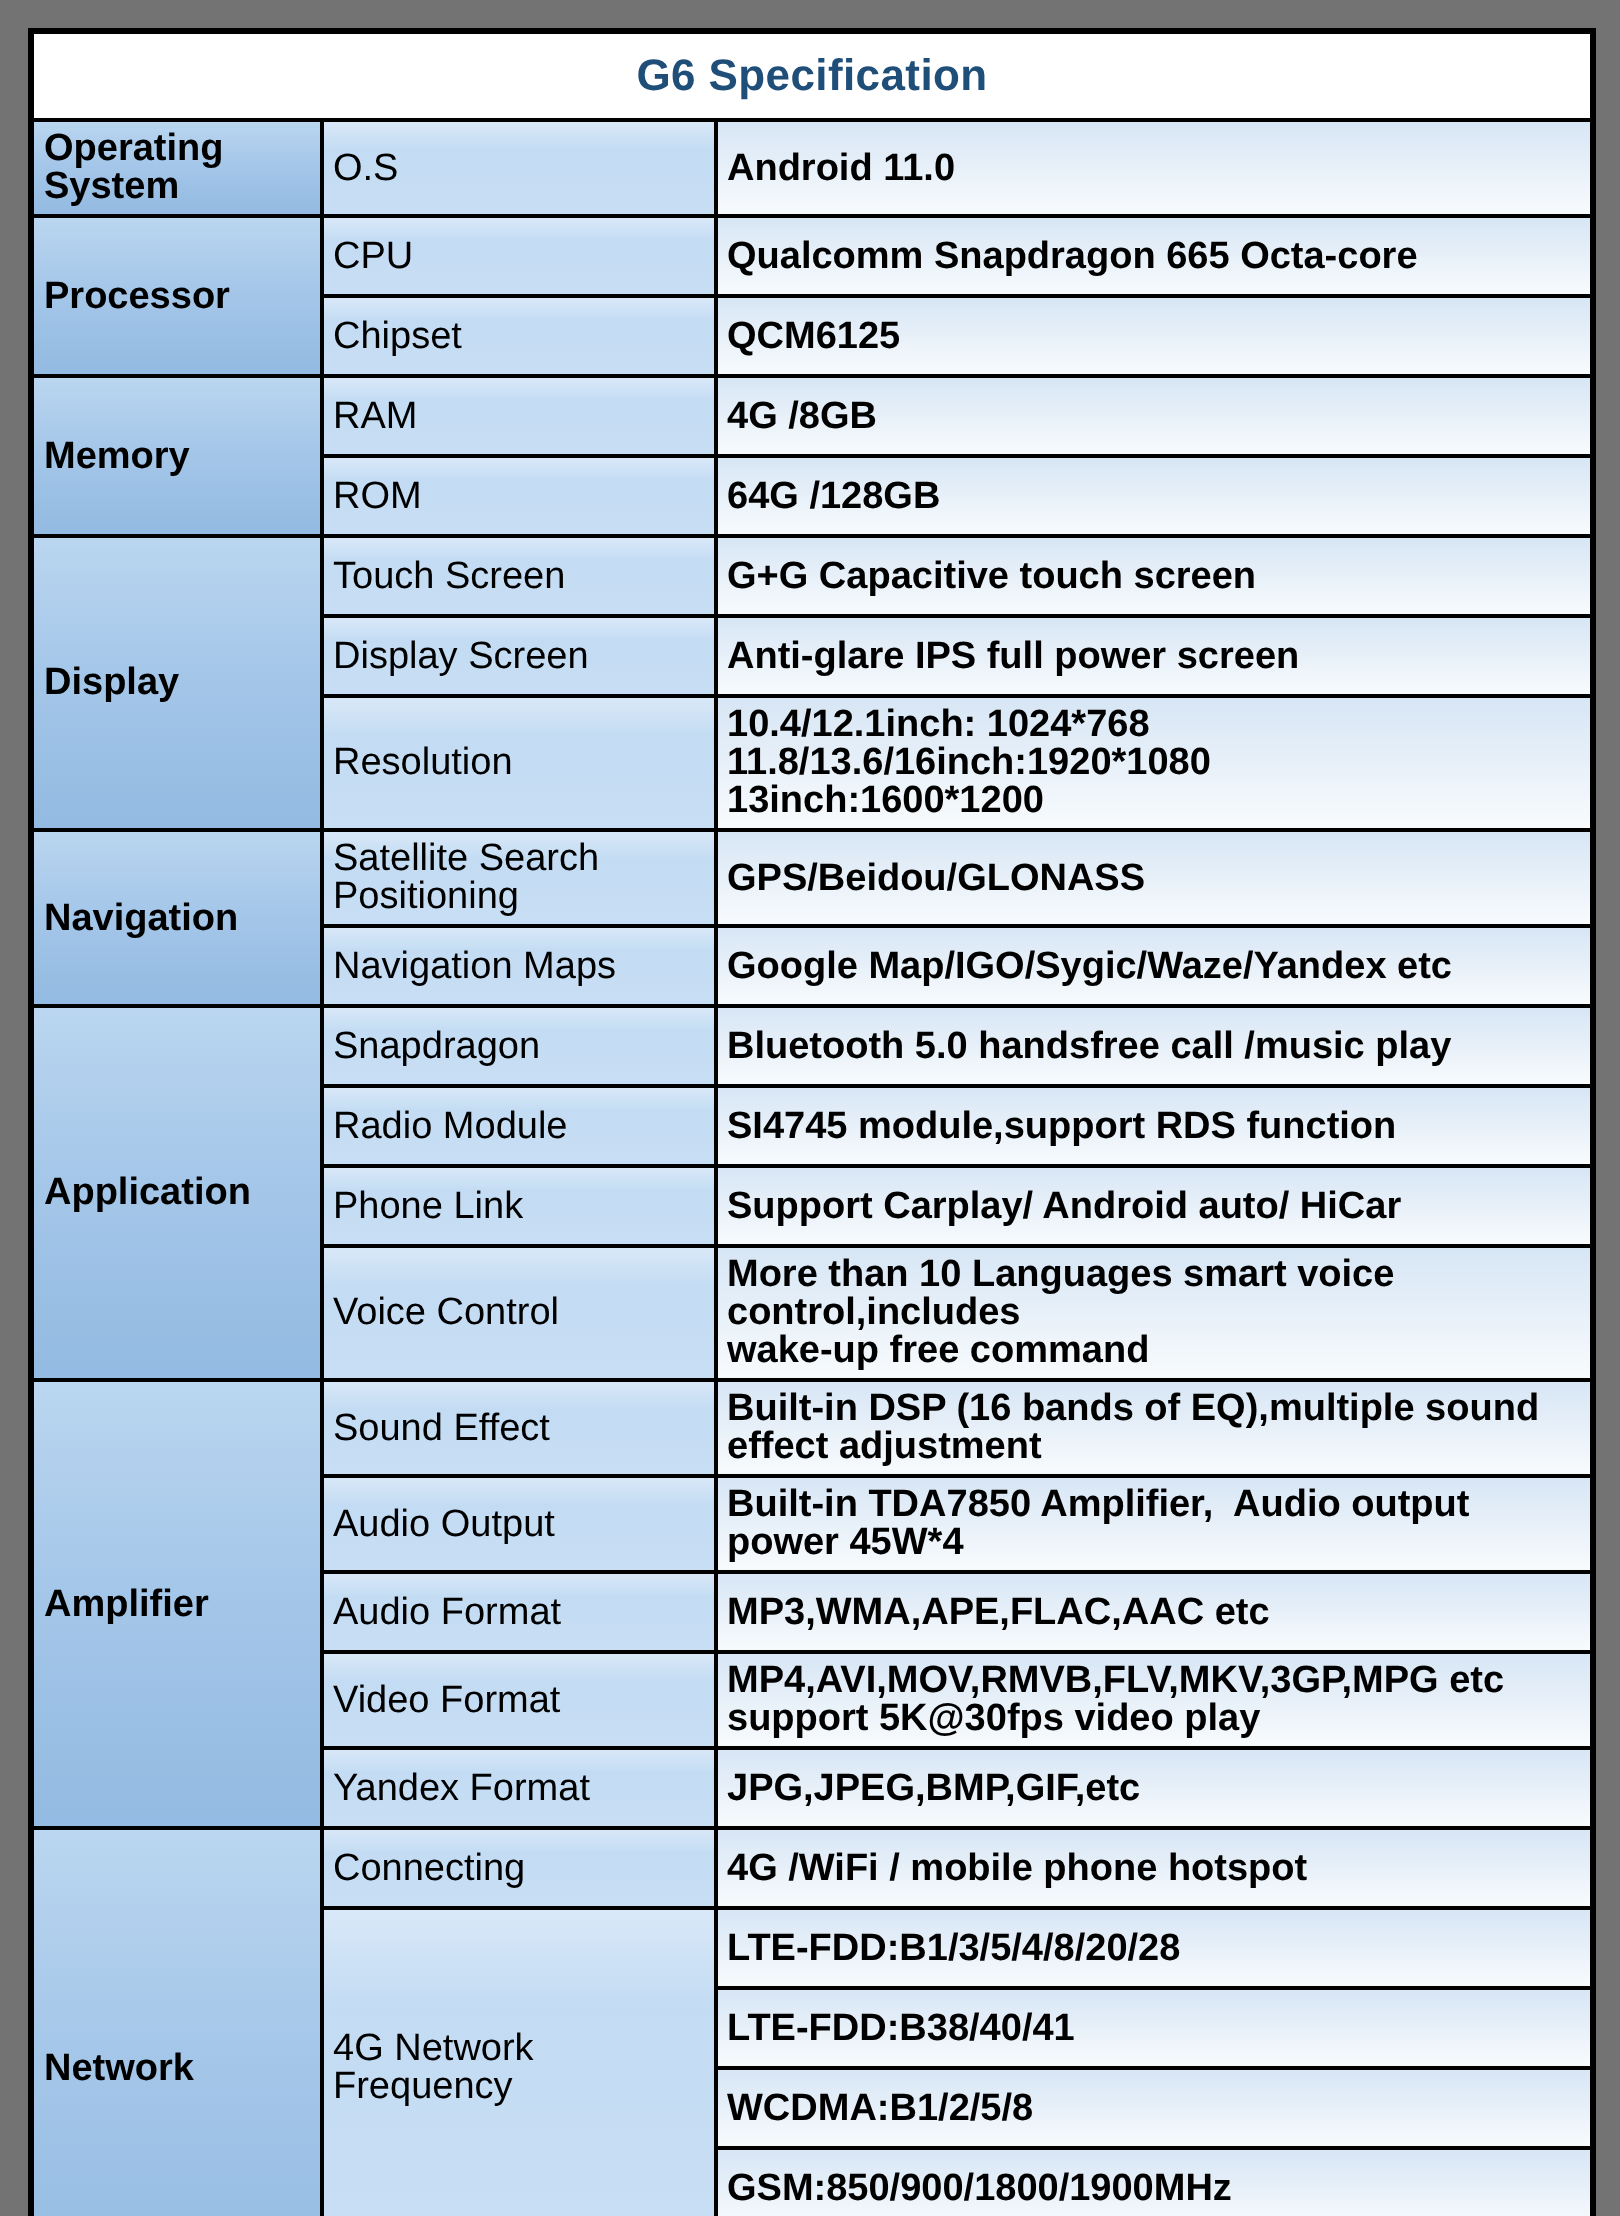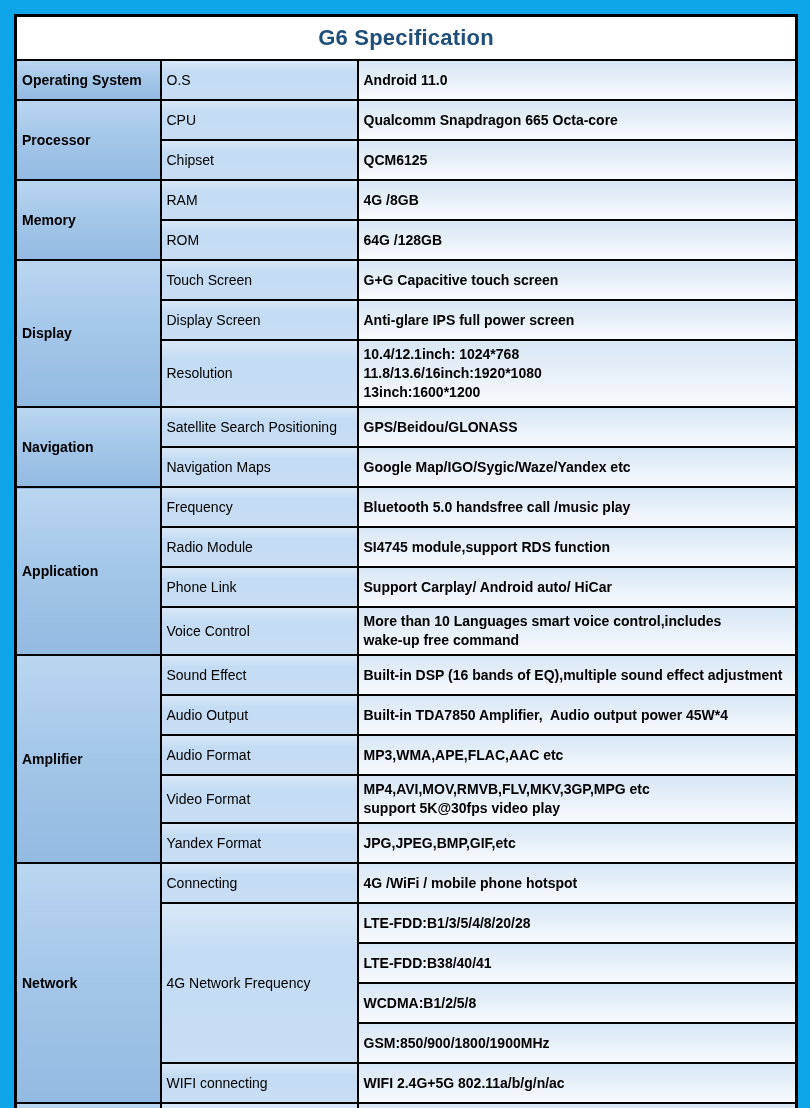--- a/index.html
+++ b/index.html
@@ -6,21 +6,21 @@
     margin: 0;
     padding: 0;
     background: #ffffff;
     font-family: "Liberation Sans", "DejaVu Sans", sans-serif;
   }
   .page {
     width: 810px;
     height: 1108px;
     box-sizing: border-box;
     padding: 14px 15px 0 14px;
-    background: #0ea5e9;
+    background: #737373;
   }
   table.spec {
     border-collapse: collapse;
     table-layout: fixed;
     width: 781px;
     border: 3px solid #000000;
   }
   col.c-cat  { width: 145px; }
   col.c-item { width: 197px; }
   col.c-val  { width: 439px; }
@@ -33,21 +33,21 @@
     vertical-align: middle;
     font-size: 22px;
     font-weight: bold;
     color: #1f4e79;
     letter-spacing: 0.2px;
   }
   td {
     border: 2px solid #000000;
     height: 30px;
     padding: 4px 4px 4px 5px;
-    font-size: 14px;
+    font-size: 19px;
     line-height: 19px;
     color: #000000;
     vertical-align: middle;
     overflow: hidden;
   }
   td.cat {
     font-weight: bold;
     background: linear-gradient(180deg, #bad6f0 0%, #a5c7e9 45%, #93bae2 100%);
   }
   td.item {
@@ -122,21 +122,21 @@
       <td class="item">Satellite Search Positioning</td>
       <td class="val">GPS/Beidou/GLONASS</td>
     </tr>
     <tr>
       <td class="item">Navigation Maps</td>
       <td class="val">Google Map/IGO/Sygic/Waze/Yandex etc</td>
     </tr>
 
     <tr>
       <td class="cat" rowspan="4">Application</td>
-      <td class="item">Frequency</td>
+      <td class="item">Snapdragon</td>
       <td class="val">Bluetooth 5.0 handsfree call /music play</td>
     </tr>
     <tr>
       <td class="item">Radio Module</td>
       <td class="val">SI4745 module,support RDS function</td>
     </tr>
     <tr>
       <td class="item">Phone Link</td>
       <td class="val">Support Carplay/ Android auto/ HiCar</td>
     </tr>

